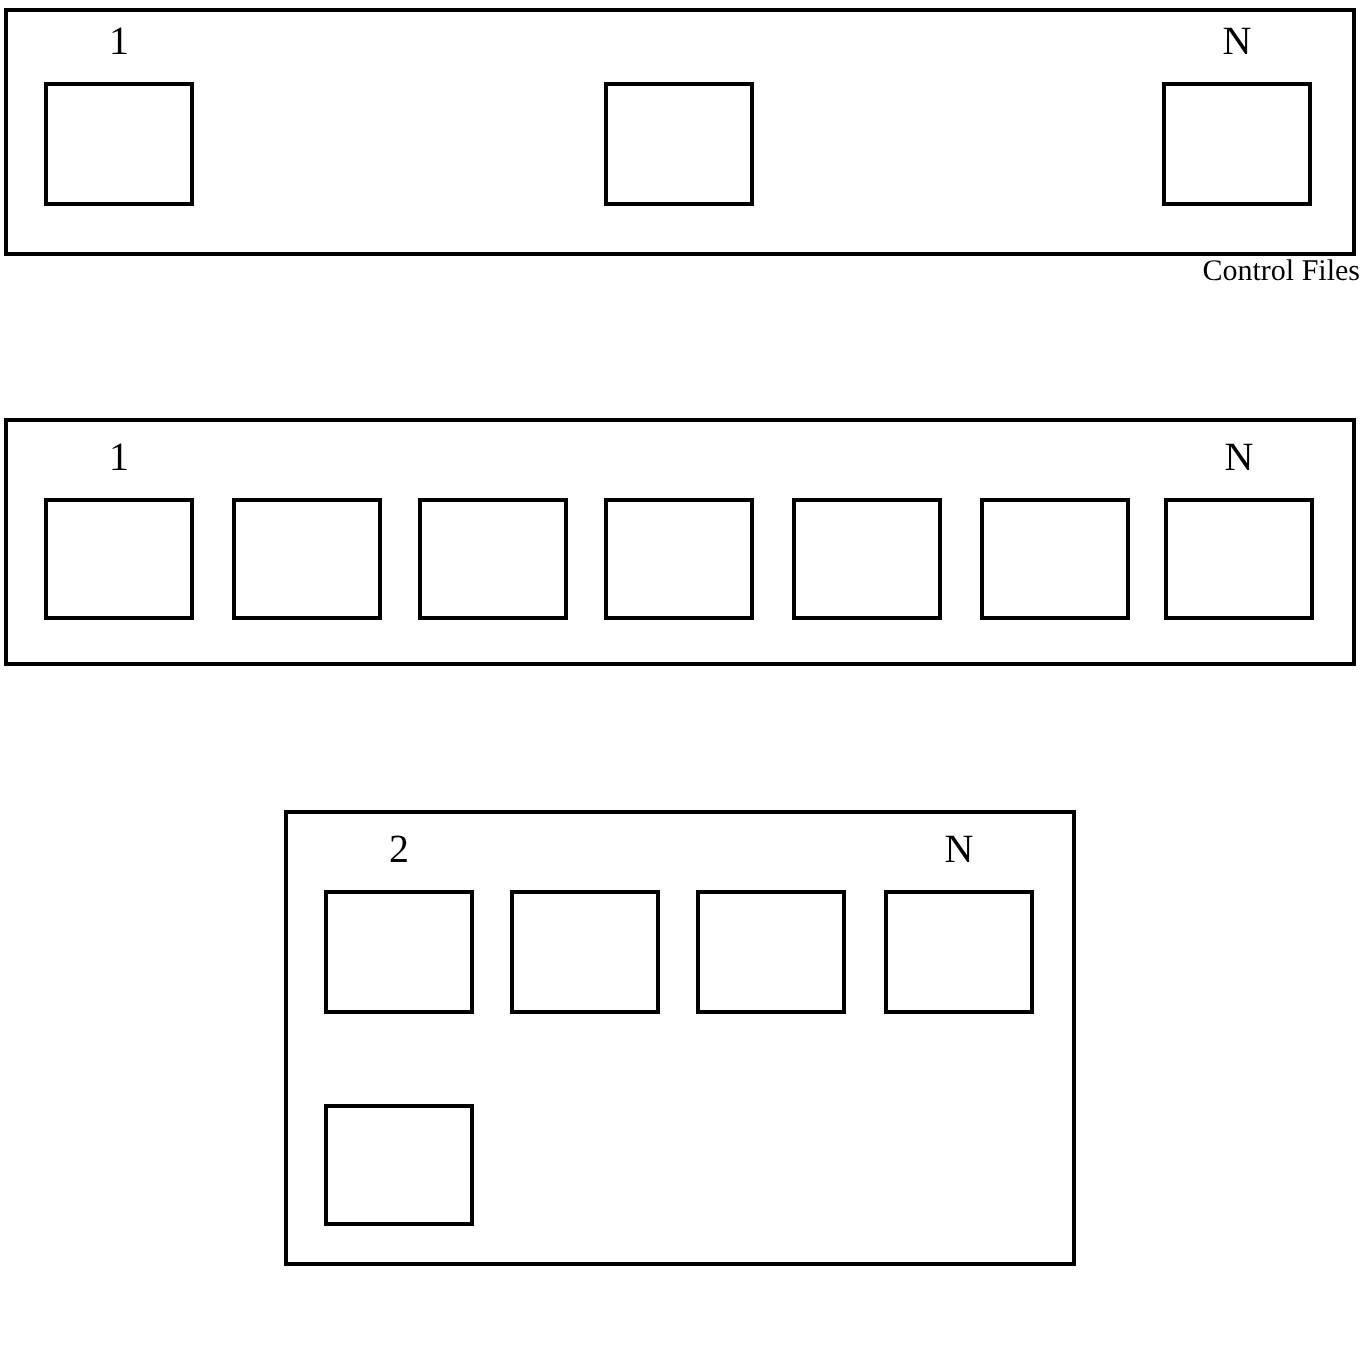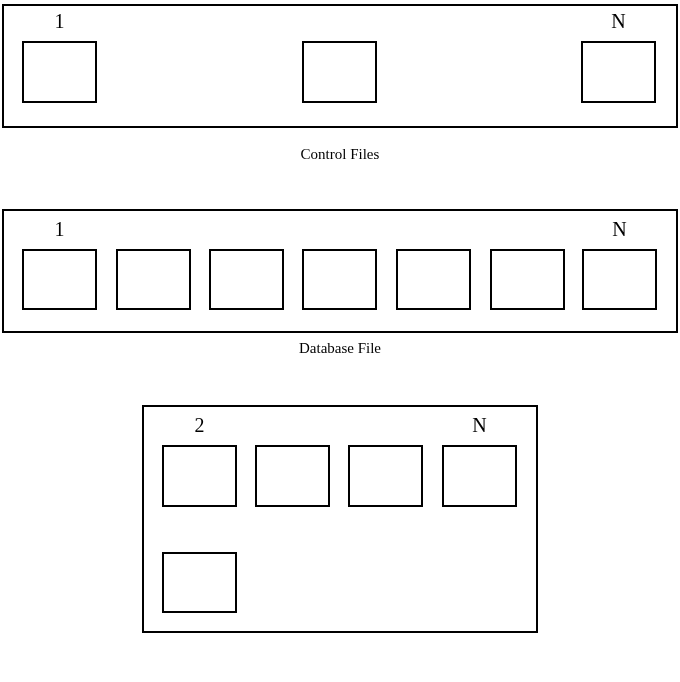--- a/index.html
+++ b/index.html
@@ -54,34 +54,33 @@
 
 <div id="canvas">
 
   <div class="container" style="left:2px; top:4px; width:676px; height:124px;">
     <span class="boxlabel" style="left:18px; top:5px;">1</span>
     <span class="boxlabel" style="left:577px; top:5px;">N</span>
     <div class="filebox" style="left:18px; top:35px; height:62px;"></div>
     <div class="filebox" style="left:298px; top:35px; height:62px;"></div>
     <div class="filebox" style="left:577px; top:35px; height:62px;"></div>
   </div>
-  <div class="caption" style="top:146px;">Control Files</div>
+  <div class="caption" style="top:128px;text-align:right;">Control Files</div>
 
   <div class="container" style="left:2px; top:209px; width:676px; height:124px;">
     <span class="boxlabel" style="left:18px; top:8px;">1</span>
     <span class="boxlabel" style="left:578px; top:8px;">N</span>
     <div class="filebox" style="left:18px; top:38px;"></div>
     <div class="filebox" style="left:112px; top:38px;"></div>
     <div class="filebox" style="left:205px; top:38px;"></div>
     <div class="filebox" style="left:298px; top:38px;"></div>
     <div class="filebox" style="left:392px; top:38px;"></div>
     <div class="filebox" style="left:486px; top:38px;"></div>
     <div class="filebox" style="left:578px; top:38px;"></div>
   </div>
-  <div class="caption" style="top:340px;">Database File</div>
 
   <div class="container" style="left:142px; top:405px; width:396px; height:228px;">
     <span class="boxlabel" style="left:18px; top:8px;">2</span>
     <span class="boxlabel" style="left:298px; top:8px;">N</span>
     <div class="filebox" style="left:18px; top:38px; height:62px;"></div>
     <div class="filebox" style="left:111px; top:38px; height:62px;"></div>
     <div class="filebox" style="left:204px; top:38px; height:62px;"></div>
     <div class="filebox" style="left:298px; top:38px; height:62px;"></div>
     <div class="filebox" style="left:18px; top:145px; height:61px;"></div>
   </div>

